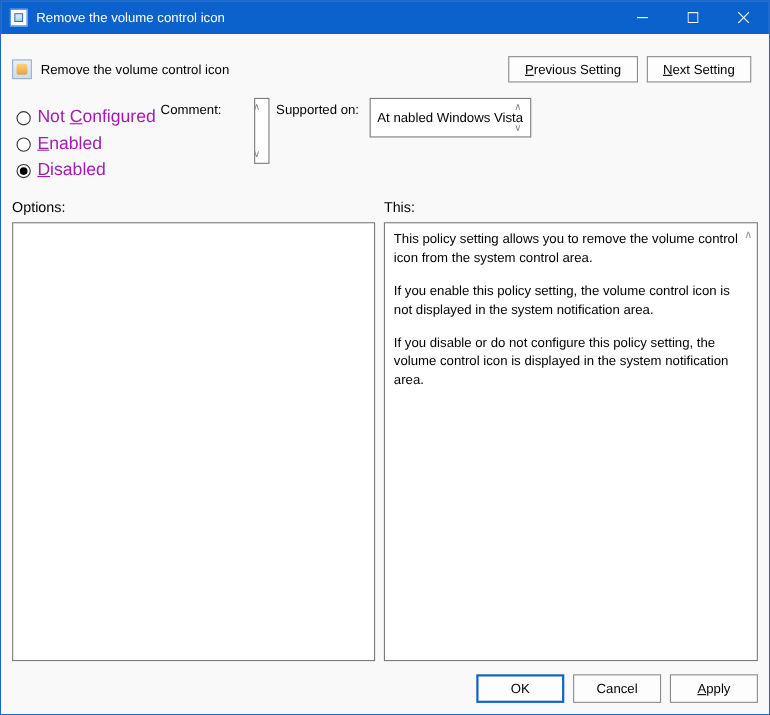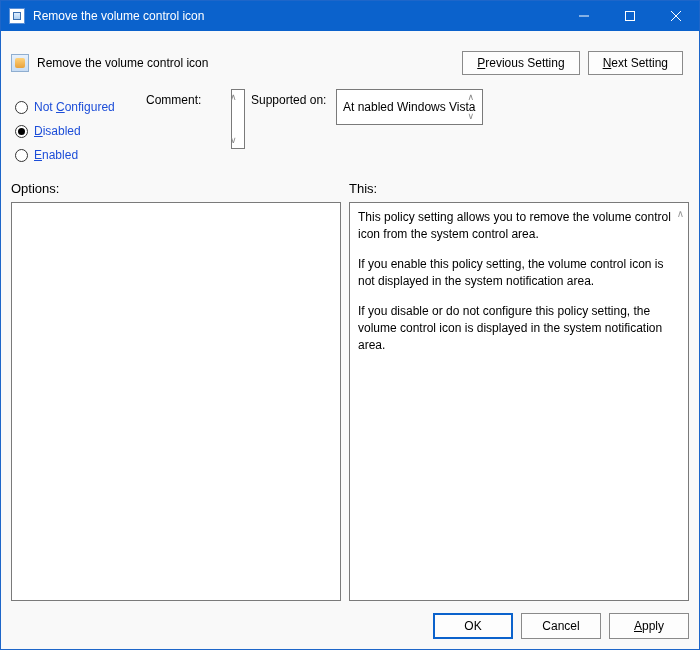--- a/index.html
+++ b/index.html
@@ -22,21 +22,21 @@
   .header-icon::after{content:""; position:absolute; left:3px; top:3px; width:10px; height:10px; background:linear-gradient(#ffd27a,#e9a23b); border-radius:2px;}
   .header-spacer { flex:1; }
   .nav-btns { display:flex; gap:8px; margin-right:6px;}
   button.gp-btn {
     font: 12px "Segoe UI", Tahoma, sans-serif;
     background:#fdfdfd; border:1px solid #8a8a8a; padding: 4px 14px; min-width:88px;
   }
   .mn { text-decoration: underline; }
 
   .config-row { display:flex; margin-top:2px; }
-  .radio-col { width:135px; padding: 6px 0 0 4px; font-size:12px; color:#1d4ed8;}
+  .radio-col { width:135px; padding: 6px 0 0 4px; font-size:16px; color:#a21caf;}
   .radio-item { display:flex; align-items:center; gap:6px; height:24px;}
   .radio-circle { width:13px; height:13px; border-radius:50%; border:1px solid #333; background:#fff; display:flex; align-items:center; justify-content:center;}
   .radio-circle.checked::after { content:""; width:7px; height:7px; border-radius:50%; background:#000;}
   .field-col { flex:1; display:flex; flex-direction:row; gap:6px; }
   .field-row { display:flex; }
   .field-label { width:85px; font-size:12px; padding-top:4px; color:#000;}
   .textarea {
     flex:1; border:1px solid #7a7a7a; background:#fff; font-size:12px; padding:4px 6px;
     position:relative; resize:none;
   }
@@ -103,26 +103,26 @@
       </div>
     </div>
 
     <div class="config-row">
       <div class="radio-col">
         <div class="radio-item">
           <span class="radio-circle"></span>
           <span>Not <span class="mn">C</span>onfigured</span>
         </div>
         <div class="radio-item">
+          <span class="radio-circle"></span>
+          <span><span class="mn">E</span>nabled</span>
+        </div>
+        <div class="radio-item">
           <span class="radio-circle checked"></span>
           <span><span class="mn">D</span>isabled</span>
-        </div>
-        <div class="radio-item">
-          <span class="radio-circle"></span>
-          <span><span class="mn">E</span>nabled</span>
         </div>
       </div>
       <div class="field-col">
         <div class="field-row">
           <div class="field-label">Comment:</div>
           <div class="textarea comment-box">
             <span></span>
             <span class="scroll-ind top">∧</span>
             <span class="scroll-ind bot">∨</span>
           </div>

